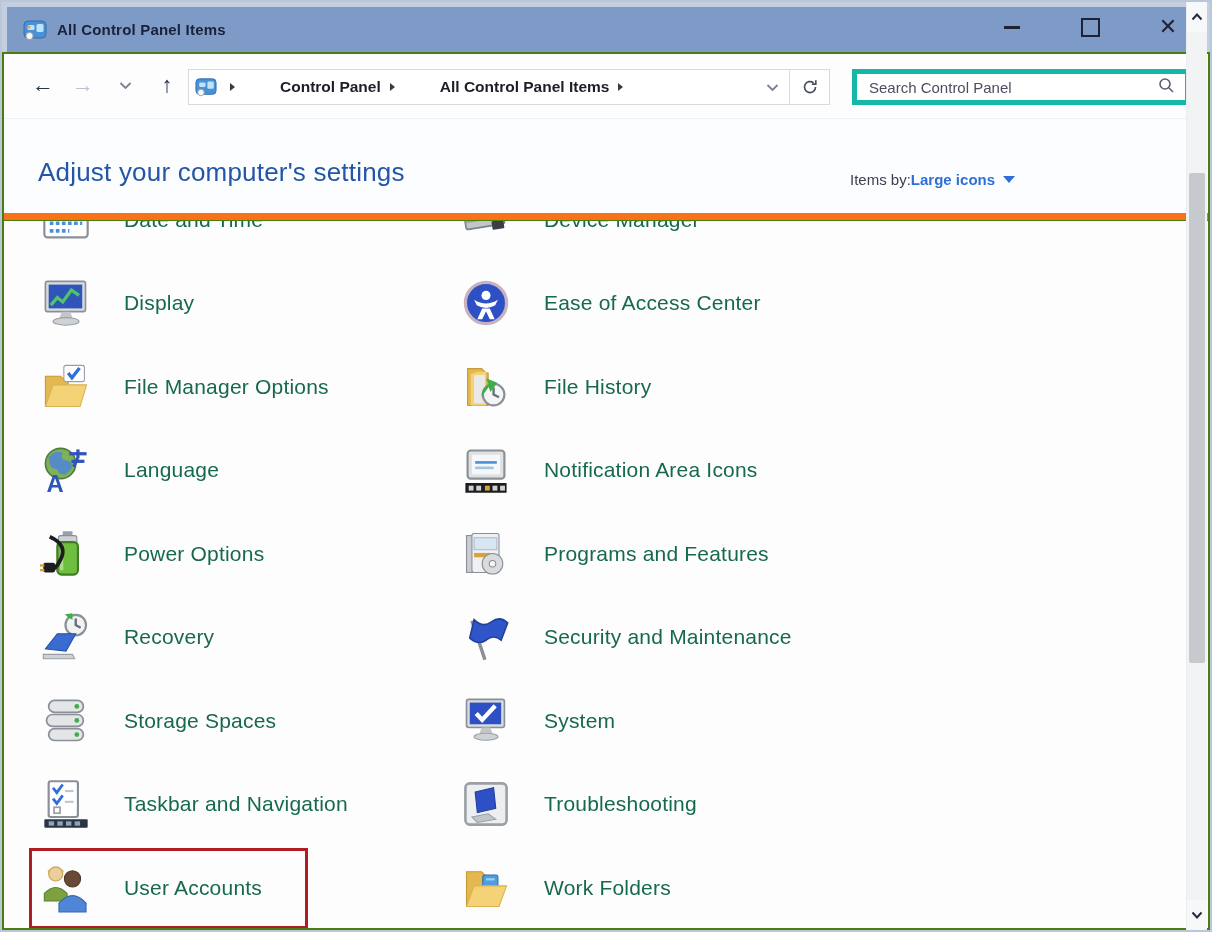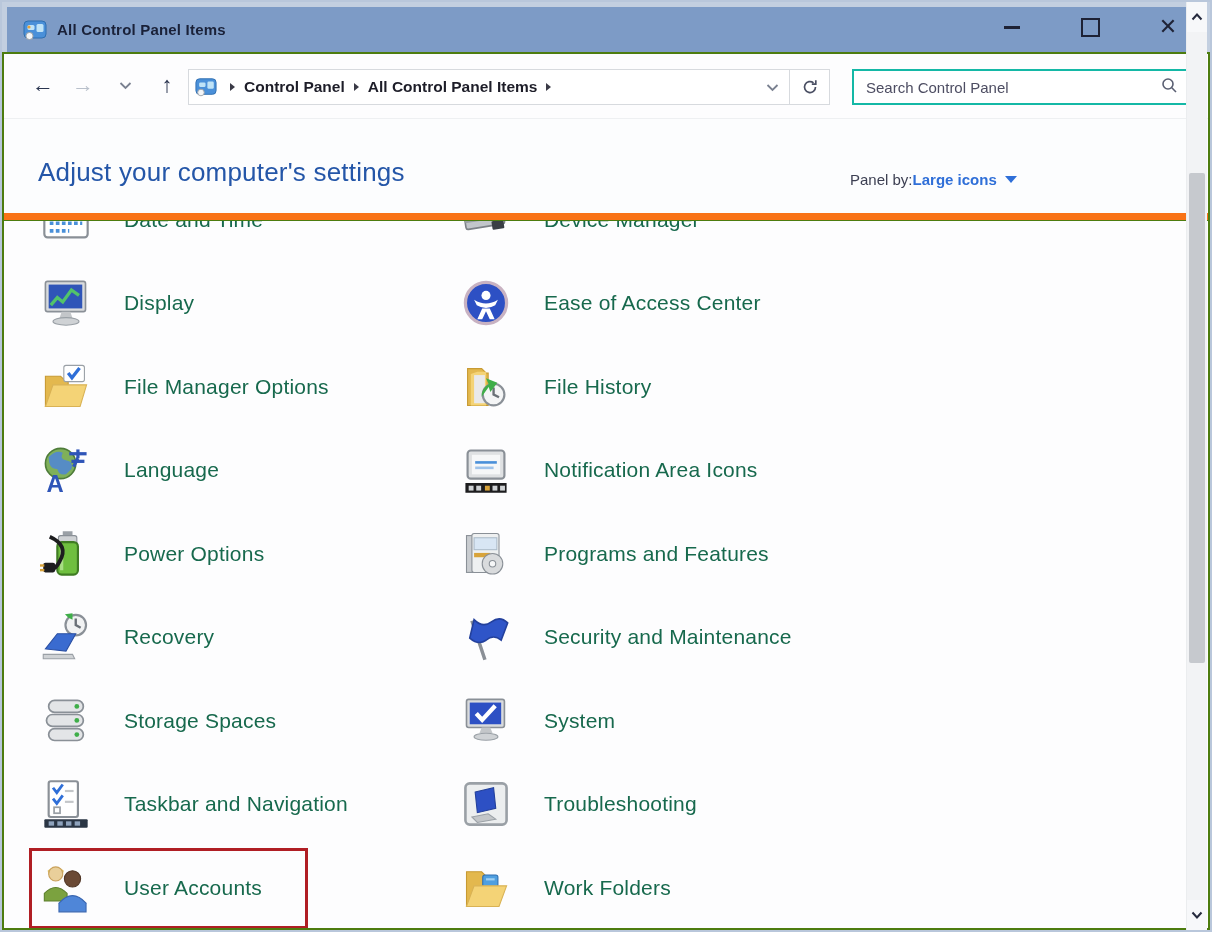--- a/index.html
+++ b/index.html
@@ -54,30 +54,30 @@
     width:602px;height:36px;box-sizing:border-box;
     border:1px solid #d7dade;background:#fff;
     display:flex;align-items:center;padding-left:6px;
   }
   .addr-field .cp-mini{width:22px;height:22px;flex:0 0 auto;margin-right:4px;}
   .bc-arrow{
     width:0;height:0;border-left:5px solid #3a3a46;
     border-top:4px solid transparent;border-bottom:4px solid transparent;
     margin:0 9px;flex:0 0 auto;
   }
-  .bc-seg{font-size:15.5px;font-weight:600;color:#1d1d28;white-space:nowrap;}
+  .bc-seg{font-size:15.5px;font-weight:600;color:#1d1d28;white-space:nowrap;margin-left:36px;}
   .addr-chevron{margin-left:auto;margin-right:10px;display:flex;align-items:center;}
   .refresh-btn{
     width:40px;height:36px;box-sizing:border-box;
     border:1px solid #d7dade;border-left:none;background:#fff;
     display:flex;align-items:center;justify-content:center;
   }
   .search-box{
     position:absolute;left:848px;top:15px;width:338px;height:36px;box-sizing:border-box;
-    border:2px solid #14b8a6;background:#fff;
+    border:5px solid #14b8a6;background:#fff;
     display:flex;align-items:center;padding:0 10px;
   }
   .search-box input{
     flex:1;border:none;outline:none;font-family:inherit;
     font-size:15px;color:#33334a;background:transparent;
   }
   .search-box input::placeholder{color:#4d4d62;opacity:1;}
   
   .page-header{
     position:absolute;top:117px;left:2px;right:2px;height:101px;
@@ -204,21 +204,21 @@
             <circle cx="7" cy="7" r="5" fill="none" stroke="#5a5f72" stroke-width="1.6"></circle>
             <line x1="10.8" y1="10.8" x2="15" y2="15" stroke="#5a5f72" stroke-width="1.6"></line>
           </svg>
       </span>
     </div>
   </div>
 
   <div class="page-header">
     <div class="page-title">Adjust your computer's settings</div>
     <div class="view-by">
-      <span class="vb-label">Panel by:</span>
+      <span class="vb-label">Items by:</span>
       <span class="vb-value">Large icons</span>
       <span class="vb-caret"></span>
     </div>
   </div>
 
   <div class="content">
     <div class="col col-left" id="col-left">
         <div class="item">
           <span class="icon-box">
             <svg viewBox="0 0 48 48">

